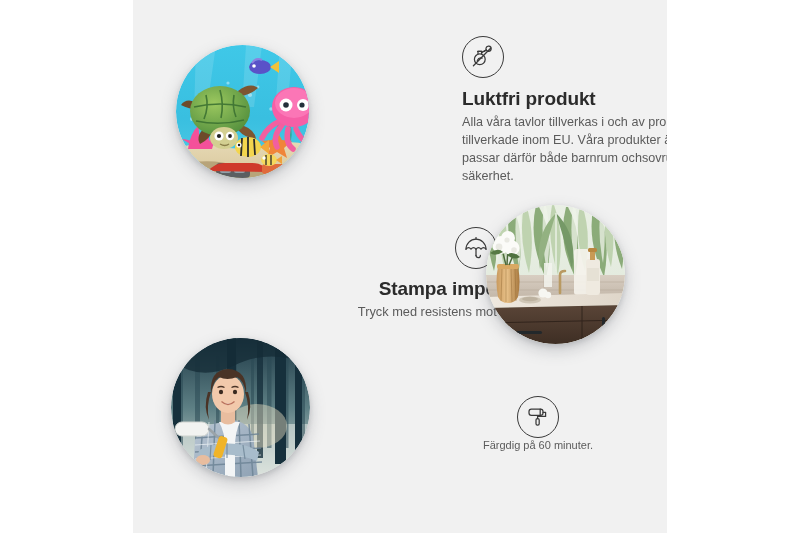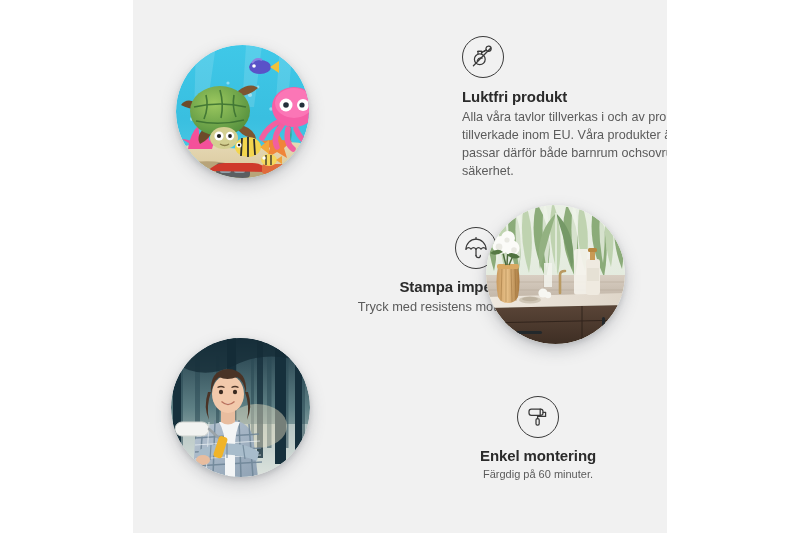--- a/index.html
+++ b/index.html
@@ -57,21 +57,21 @@
   .feature-text { position: absolute; }
   .icon-wrap {
     width: 42px; height: 42px;
     border: 1.4px solid #3a3a3a;
     border-radius: 50%;
     box-sizing: border-box;
     display: flex; align-items: center; justify-content: center;
   }
   .icon-wrap svg { display: block; }
   .f-title {
-    font-size: 15px;
+    font-size: 19px;
     font-weight: bold;
     color: #2b2b2b;
     letter-spacing: -0.1px;
     margin: 0;
     white-space: nowrap;
   }
   .f-body {
     font-size: 12.6px;
     line-height: 1.42;
     color: #5b5b5b;
@@ -532,19 +532,18 @@
 
             <path d="M15.2 5.2 L15.2 11.4"></path>
 
             <path d="M18 8.3 L20.6 8.3 L20.6 12.4 L12.6 12.4"></path>
 
             <path d="M12.6 12.4 L12.6 14.6"></path>
 
             <rect x="11" y="14.6" width="3.2" height="6.6" rx="1.4"></rect>
           </svg>
         </div>
-        <p class="f-title">Enkel montering</p>
         <p class="f-body">Färgdig på 60 minuter.</p>
       </div>
     </div>
 
   </div>
 </div>
 
 </body></html>

